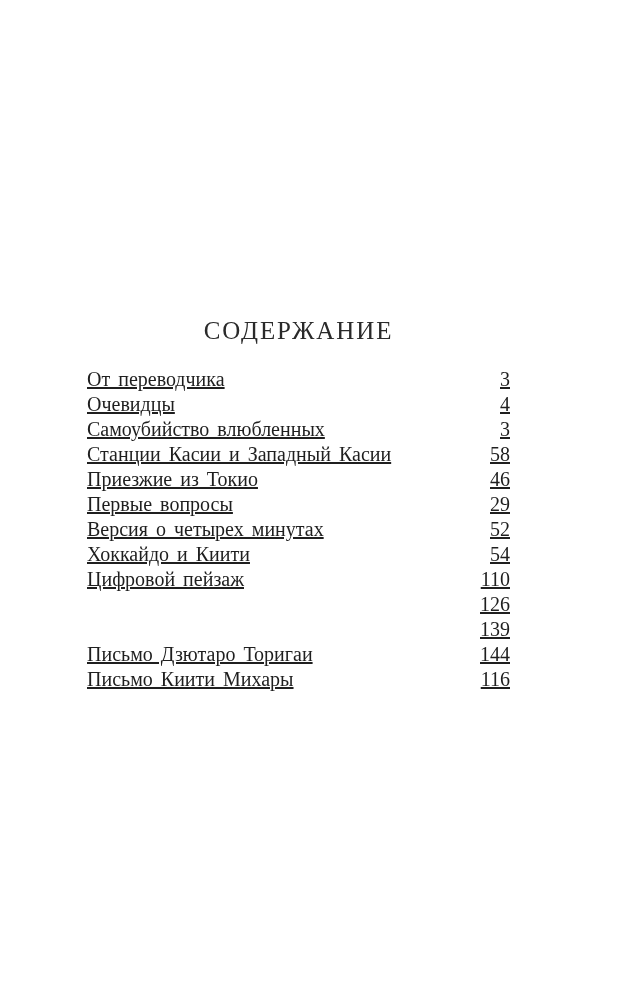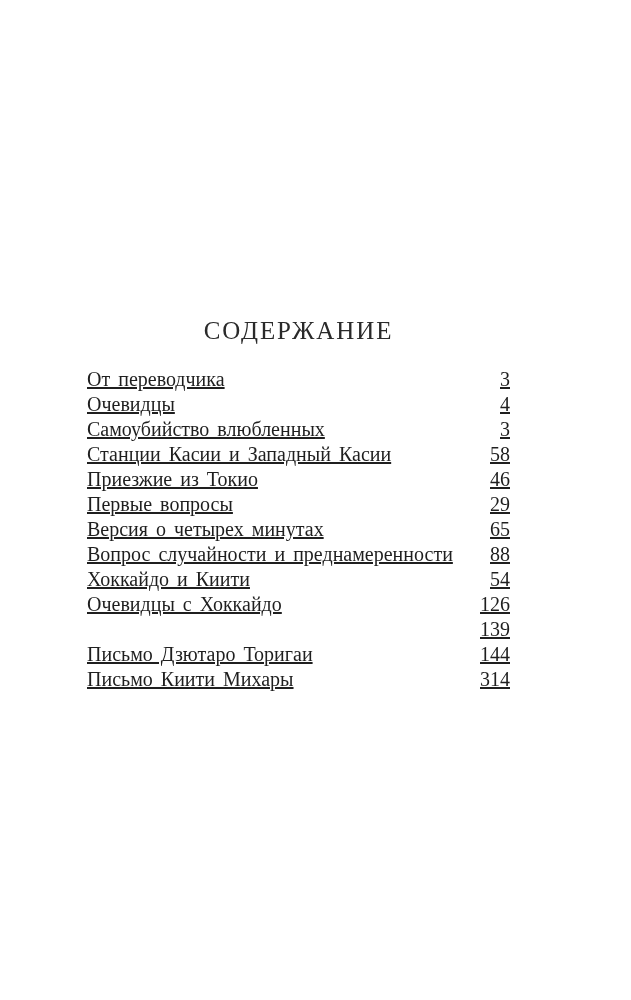--- a/index.html
+++ b/index.html
@@ -103,45 +103,44 @@
         <span class="toc-page">46</span>
       </div>
       <div class="toc-row">
         <span class="toc-label">Первые вопросы</span>
         <span class="leader"></span>
         <span class="toc-page">29</span>
       </div>
       <div class="toc-row">
         <span class="toc-label">Версия о четырех минутах</span>
         <span class="leader"></span>
-        <span class="toc-page">65</span>
-      </div>
-      <div class="toc-row">
-        <span class="toc-label">Вопрос случайности и преднамеренности</span>
-        <span class="leader"></span>
-        <span class="toc-page">88</span>
+        <span class="toc-page">52</span>
       </div>
       <div class="toc-row">
         <span class="toc-label">Хоккайдо и Киити</span>
         <span class="leader"></span>
         <span class="toc-page">54</span>
       </div>
       <div class="toc-row">
-        <span class="toc-label">Очевидцы с Хоккайдо</span>
+        <span class="toc-label">Цифровой пейзаж</span>
+        <span class="leader"></span>
+        <span class="toc-page">110</span>
+      </div>
+      <div class="toc-row">
         <span class="leader"></span>
         <span class="toc-page">126</span>
       </div>
       <div class="toc-row">
         <span class="leader"></span>
         <span class="toc-page">139</span>
       </div>
       <div class="toc-row">
         <span class="toc-label">Письмо Дзютаро Торигаи</span>
         <span class="leader"></span>
         <span class="toc-page">144</span>
       </div>
       <div class="toc-row">
         <span class="toc-label">Письмо Киити Михары</span>
         <span class="leader"></span>
-        <span class="toc-page">314</span>
+        <span class="toc-page">116</span>
       </div>
     </div>
 </div>
 
 </body></html>

